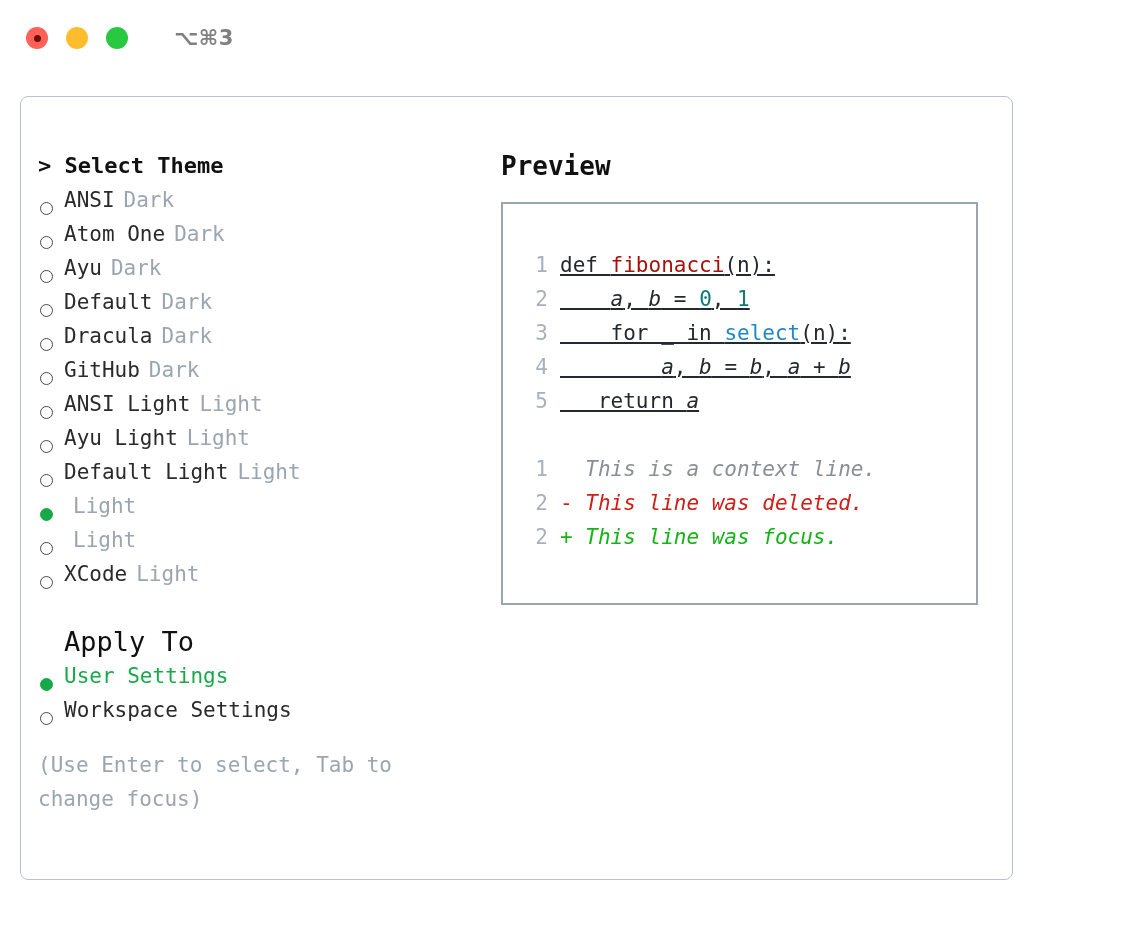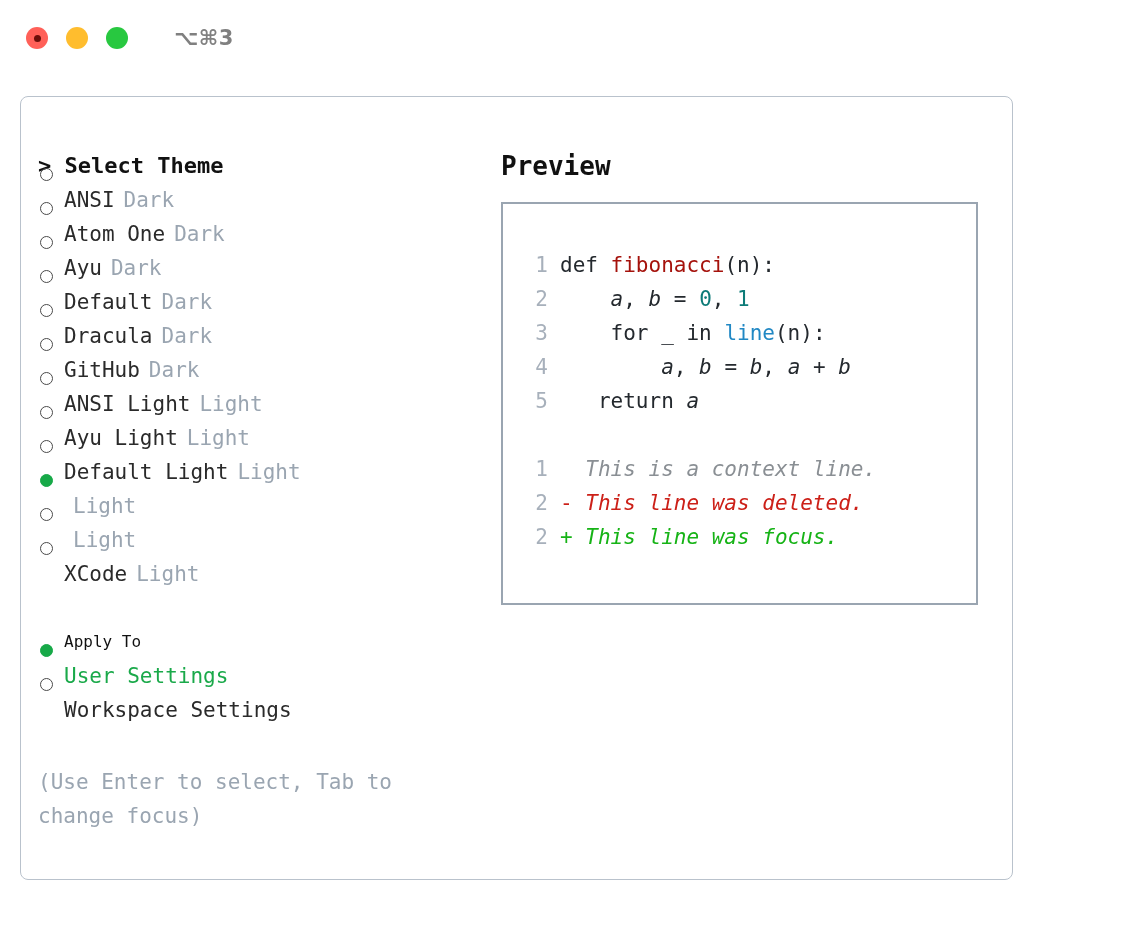--- a/index.html
+++ b/index.html
@@ -92,21 +92,21 @@
   }
   .section-title {
     font-size: 22px;
     font-weight: bold;
     color: #111111;
     line-height: 34px;
     white-space: pre;
   }
   .opt-row {
     display: flex;
-    align-items: flex-start;
+    align-items: flex-end;
     line-height: 34px;
     font-size: 21px;
     white-space: pre;
     color: #2a2a2a;
   }
   .marker {
     width: 26px;
     flex: 0 0 26px;
     display: inline-block;
     position: relative;
@@ -129,28 +129,28 @@
     border: 1.6px solid #17a948;
   }
   .opt-label { color: #2a2a2a; }
   .opt-row.selected .opt-label { color: #1aa94a; }
   .opt-variant {
     color: #9aa5b1;
     margin-left: 9px;
   }
   .spacer-row { height: 34px; }
   .apply-title {
-    font-size: 16px;
+    font-size: 27px;
     color: #111111;
     line-height: 34px;
     padding-left: 26px;
     white-space: pre;
   }
   .hint {
-    margin-top: 38px;
+    margin-top: 21px;
     font-size: 21px;
     color: #9aa5b1;
     line-height: 34px;
     width: 405px;
     white-space: pre-wrap;
   }
 
   
   .right-col {
     position: absolute;
@@ -181,21 +181,21 @@
     line-height: 34px;
     white-space: pre;
   }
   .gutter {
     width: 26px;
     flex: 0 0 26px;
     text-align: right;
     color: #a7b0bb;
     margin-right: 12px;
   }
-  .code-body { color: #24292e; }
+  .code-body { color: #24292e; text-decoration: underline; }
   .blank-line { height: 34px; }
 
   .tok-kw    { color: #24292e; }
   .tok-fn    { color: #a5120c; }
   .tok-num   { color: #0d7b78; }
   .tok-call  { color: #2188c4; }
   .tok-var   { font-style: italic; color: #24292e; }
   .tok-punct { color: #24292e; }
 
   .diff-ctx { color: #8a8f94; }
@@ -250,21 +250,21 @@
         <div class="hint">(Use Enter to select, Tab to change focus)</div>
       </div>
 
       <div class="right-col">
         <div class="preview-title">Preview</div>
 
         <div class="preview-box">
           <div id="code-sample">
               <div class="code-line"><span class="gutter">1</span><span class="code-body"><span class="tok-kw">def </span><span class="tok-fn">fibonacci</span><span class="tok-punct">(n):</span></span></div>
               <div class="code-line"><span class="gutter">2</span><span class="code-body"><span class="tok-punct">    </span><span class="tok-var">a</span><span class="tok-punct">, </span><span class="tok-var">b</span><span class="tok-punct"> = </span><span class="tok-num">0</span><span class="tok-punct">, </span><span class="tok-num">1</span></span></div>
-              <div class="code-line"><span class="gutter">3</span><span class="code-body"><span class="tok-kw">    for _ in </span><span class="tok-call">line</span><span class="tok-punct">(n):</span></span></div>
+              <div class="code-line"><span class="gutter">3</span><span class="code-body"><span class="tok-kw">    for _ in </span><span class="tok-call">select</span><span class="tok-punct">(n):</span></span></div>
               <div class="code-line"><span class="gutter">4</span><span class="code-body"><span class="tok-punct">        </span><span class="tok-var">a</span><span class="tok-punct">, </span><span class="tok-var">b</span><span class="tok-punct"> = </span><span class="tok-var">b</span><span class="tok-punct">, </span><span class="tok-var">a</span><span class="tok-punct"> + </span><span class="tok-var">b</span></span></div>
               <div class="code-line"><span class="gutter">5</span><span class="code-body"><span class="tok-kw">   return </span><span class="tok-var">a</span></span></div>
             </div>
           <div class="blank-line"></div>
           <div id="diff-sample">
               <div class="code-line"><span class="gutter">1</span><span class="diff-ctx"><span> </span><span class="italic"> This is a context line.</span></span></div>
               <div class="code-line"><span class="gutter">2</span><span class="diff-del"><span>-</span><span class="italic"> This line was deleted.</span></span></div>
               <div class="code-line"><span class="gutter">2</span><span class="diff-add"><span>+</span><span class="italic"> This line was focus.</span></span></div>
             </div>
         </div>

